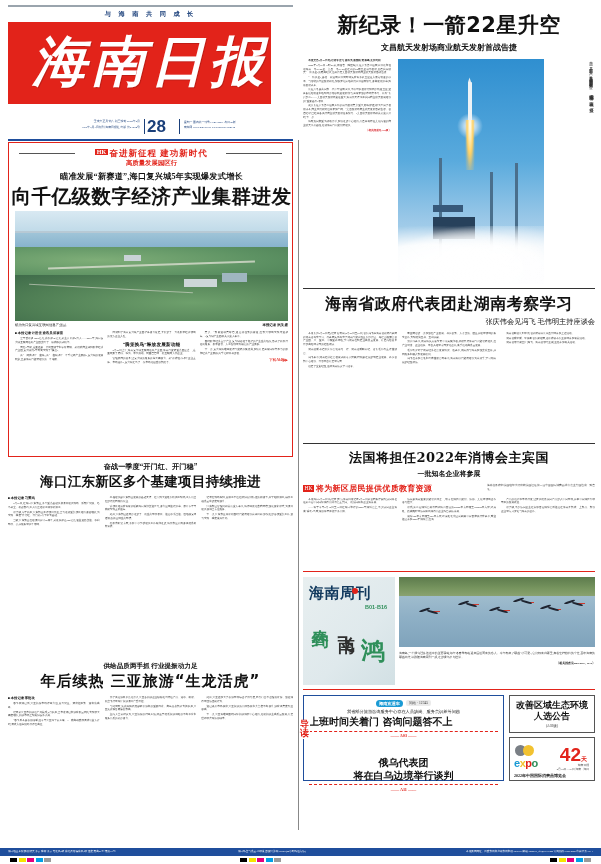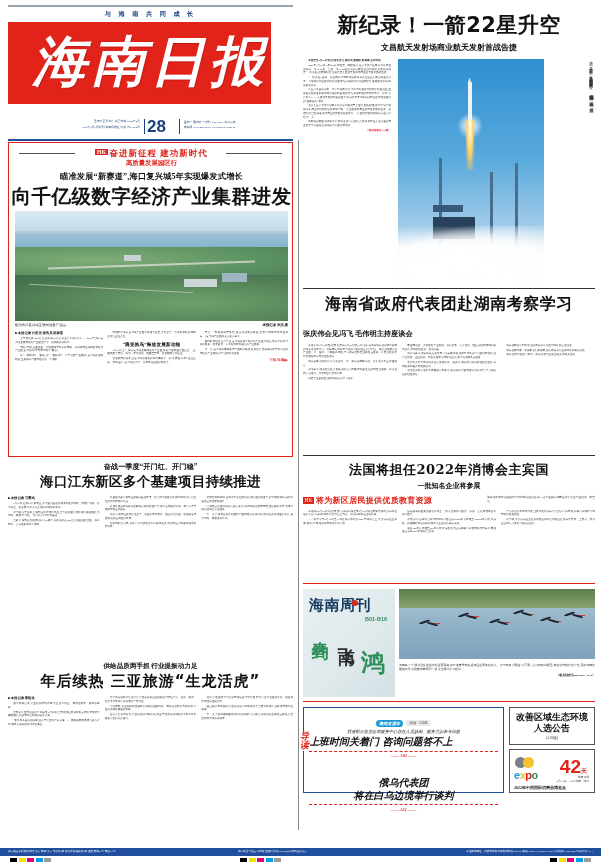--- a/index.html
+++ b/index.html
@@ -168,21 +168,21 @@
                         radial-gradient(ellipse at 88% 75%, #f2f7fb 0%, rgba(242,247,251,.85) 42%, rgba(242,247,251,0) 78%); }
   .r1-vert {
     position:absolute; right:0; top:0; width:42px; height:225px;
     writing-mode:vertical-rl; text-orientation:upright;
     font-size:3.6px; line-height:2.0; color:#333; letter-spacing:0.4px;
   }
   .r1-vert .t2 { font-size:4.4px; font-weight:bold; }
 
   .r2-head { text-align:center; font-size:16px; font-weight:bold; color:#111;
              font-family:"DejaVu Serif",serif; margin-top:5px; letter-spacing:0.5px;}
-  .r2-sub  { text-align:left; font-size:7.2px; font-weight:bold; color:#111; margin-top:14px;}
+  .r2-sub  { text-align:right; font-size:7.2px; font-weight:normal; color:#111; margin-top:2px;}
   .r2-cols { display:flex; gap:5px; margin-top:5px; height:108px; }
   .r2-cols > div { width:33.33%; }
 
   .r3-head { text-align:center; font-size:13px; font-weight:bold; color:#111;
              font-family:"DejaVu Serif",serif; letter-spacing:0.5px;}
   .r3-sub  { text-align:center; font-size:7px; font-weight:bold; color:#111; margin-top:2px;}
   .r3-banner { display:flex; align-items:center; margin-top:4px; }
   .r3-banner .flag { background:#e2231a; color:#fff; font-size:5.5px; padding:0.5px 1.5px; margin-right:2px; }
   .r3-banner .btxt { color:#e2231a; font-weight:bold; font-size:8px; letter-spacing:0.3px;}
   .r3-banner .rtxt { margin-left:auto; font-size:2.7px; color:#444; line-height:1.45; width:108px; text-align:justify;}
@@ -221,21 +221,21 @@
     content:""; position:absolute; width:11px; height:1.6px; background:#1f2430; border-radius:50%;
   }
   .bird:before { left:0; top:0; transform:rotate(-18deg); }
   .bird:after  { left:8px; top:2px; transform:rotate(16deg); }
   .bird i { position:absolute; left:14px; top:2.4px; width:7px; height:0.9px; background:#cf3a2e; }
   .wcap { font-size:2.9px; line-height:1.55; color:#333; text-align:justify; margin-top:4px; }
   .wcap .ref { display:block; text-align:right; font-weight:bold; color:#111; margin-top:1px; }
 
   
   .guide { margin-top:5px; display:flex; gap:5px; height:86px; }
-  .guide-main { flex:1; border:1px solid #1f4e9c; position:relative; padding:12px 5px 0;font-style:italic; }
+  .guide-main { flex:1; border:1px solid #1f4e9c; position:relative; padding:4px 5px 0; }
   .guide-tag {
     position:absolute; left:-5px; top:24px; width:11px;
     color:#e2231a; font-size:9px; font-weight:bold; line-height:1.05; text-align:center;
     background:#fff;
   }
   .g-logo { display:flex; justify-content:center; align-items:center; gap:3px; }
   .g-pill { background:#1a9ad4; color:#fff; font-size:4.2px; padding:0.8px 3px; border-radius:4px; font-weight:bold;}
   .g-pill2{ background:#ebebeb; color:#333; font-size:3.6px; padding:0.8px 3px; border-radius:2px; }
   .g-sub  { text-align:center; font-size:4.2px; color:#222; margin-top:2px; }
   .g-head { font-size:10px; font-weight:bold; color:#111; margin-top:1px;

